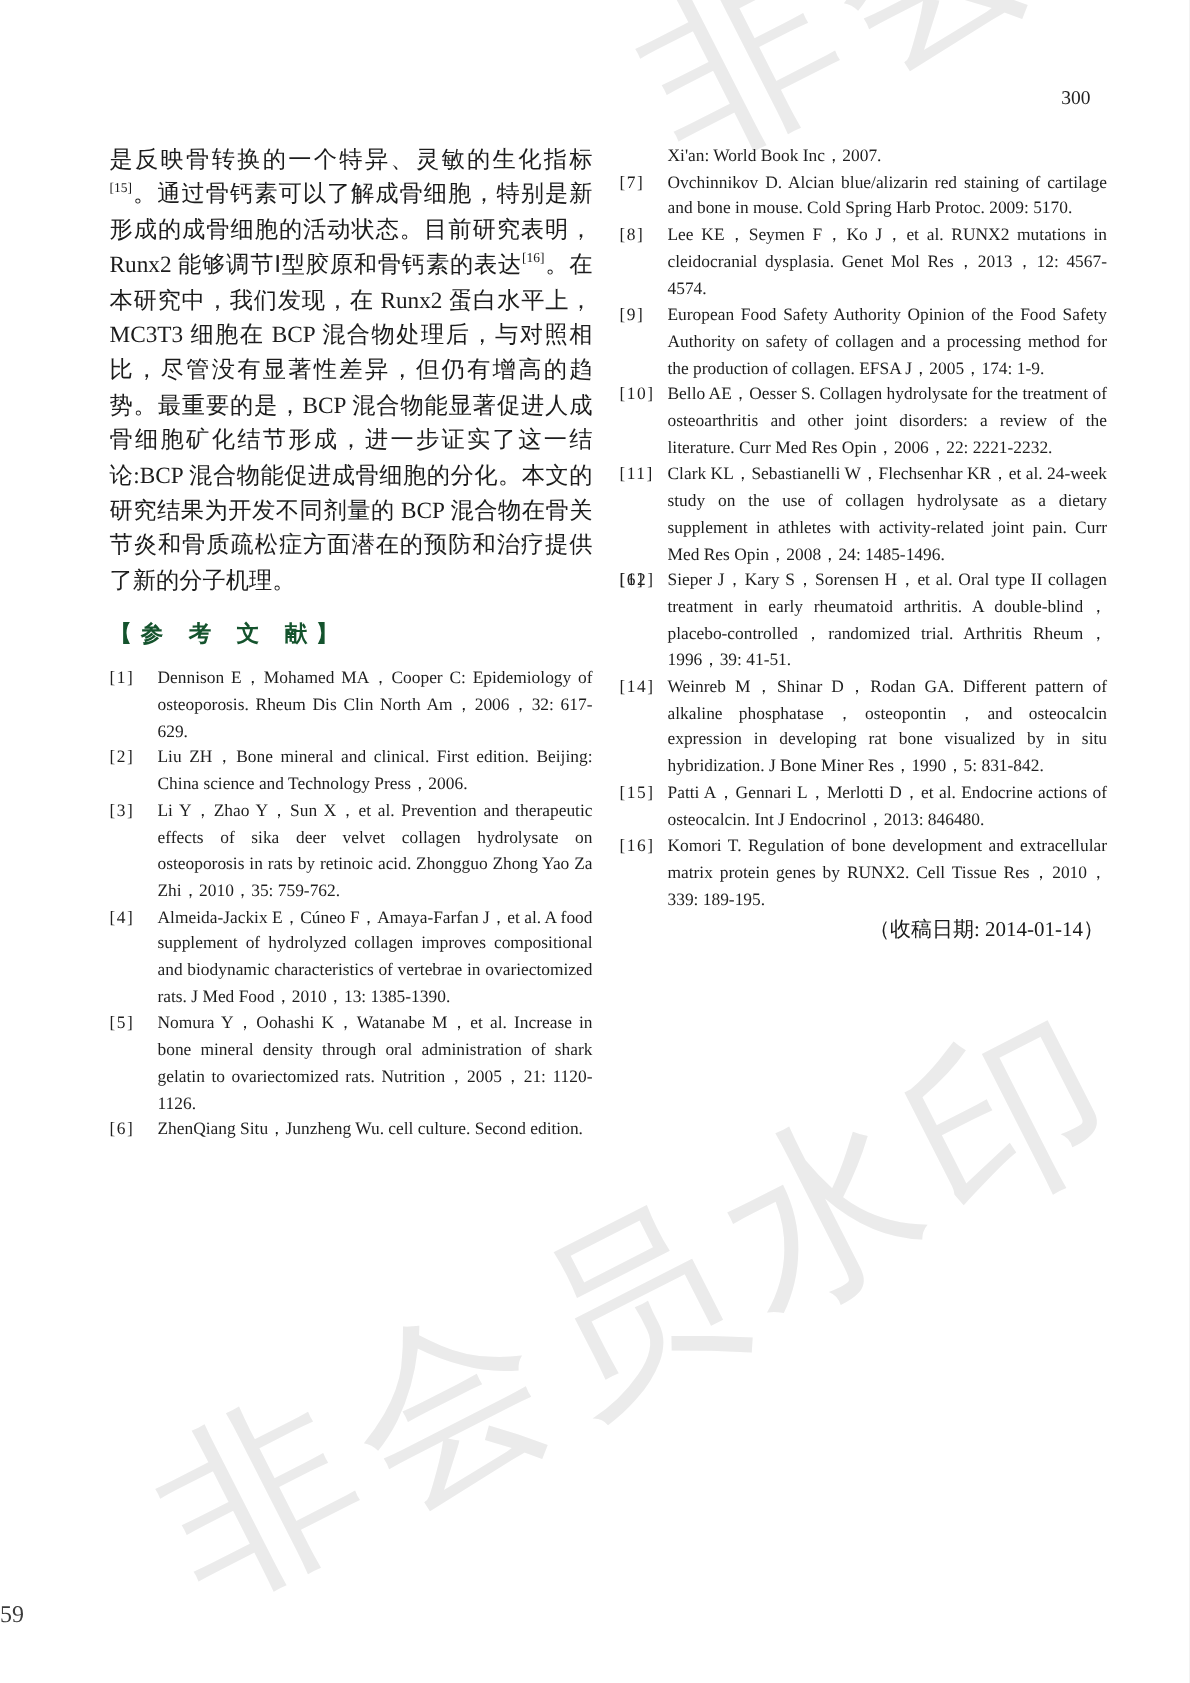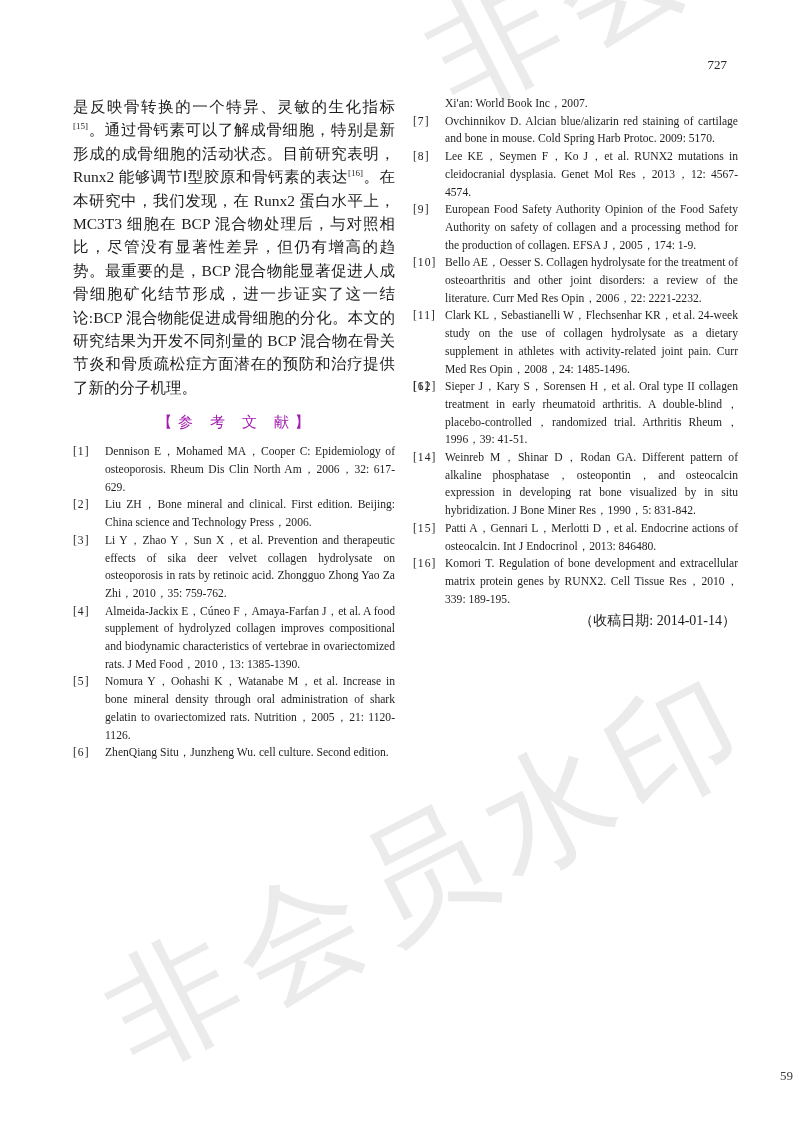--- a/index.html
+++ b/index.html
@@ -80,24 +80,23 @@
   }
   .body-text sup {
     font-size: 9px;
     line-height: 0;
     vertical-align: super;
   }
 
   .ref-heading {
     margin: 14px 0 11px 0;
     font-size: 15px;
-    font-weight: normal;
-    text-align: center;
+    font-weight: bold;
     letter-spacing: 1px;
-    color: #a21caf;
+    color: #14532d;
   }
 
   .ref-item {
     position: relative;
     padding-left: 32px;
     font-size: 11.6px;
     line-height: 17.7px;
     text-align: justify;
     color: #1e1e1e;
   }
@@ -122,34 +121,34 @@
     color: #1a1a1a;
   }
 
   
   .footer-pagenum {
     position: absolute;
     z-index: 1;
     left: 0;
     top: 1068px;
     width: 100%;
-    text-align: right;
-    font-size: 13px;
+    text-align: left;
+    font-size: 16px;
     color: #3c3c3c;
   }
 </style>
 </head>
 <body>
 
 <div class="page">
 
   <div class="watermark wm-main">非会员水印</div>
   <div class="watermark wm-top">非会员水印</div>
 
-  <div class="header-pagenum">727</div>
+  <div class="header-pagenum">300</div>
 
   <div class="col col-left">
     <p class="body-text" id="paragraph"><span>是反映骨转换的一个特异、灵敏的生化指标</span><sup>[15]</sup><span>。通过骨钙素可以了解成骨细胞，特别是新形成的成骨细胞的活动状态。目前研究表明，Runx2 能够调节Ⅰ型胶原和骨钙素的表达</span><sup>[16]</sup><span>。在本研究中，我们发现，在 Runx2 蛋白水平上，MC3T3 细胞在 BCP 混合物处理后，与对照相比，尽管没有显著性差异，但仍有增高的趋势。最重要的是，BCP 混合物能显著促进人成骨细胞矿化结节形成，进一步证实了这一结论:BCP 混合物能促进成骨细胞的分化。本文的研究结果为开发不同剂量的 BCP 混合物在骨关节炎和骨质疏松症方面潜在的预防和治疗提供了新的分子机理。</span></p>
     <div class="ref-heading">【 参　考　文　献 】</div>
     <div id="refs-left">
         <div class="ref-item"><span class="ref-marker">[1]</span><span>Dennison E，Mohamed MA，Cooper C: Epidemiology of osteoporosis. Rheum Dis Clin North Am，2006，32: 617-629.</span></div>
         <div class="ref-item"><span class="ref-marker">[2]</span><span>Liu ZH，Bone mineral and clinical. First edition. Beijing: China science and Technology Press，2006.</span></div>
         <div class="ref-item"><span class="ref-marker">[3]</span><span>Li Y，Zhao Y，Sun X，et al. Prevention and therapeutic effects of sika deer velvet collagen hydrolysate on osteoporosis in rats by retinoic acid. Zhongguo Zhong Yao Za Zhi，2010，35: 759-762.</span></div>
         <div class="ref-item"><span class="ref-marker">[4]</span><span>Almeida-Jackix E，Cúneo F，Amaya-Farfan J，et al. A food supplement of hydrolyzed collagen improves compositional and biodynamic characteristics of vertebrae in ovariectomized rats. J Med Food，2010，13: 1385-1390.</span></div>
         <div class="ref-item"><span class="ref-marker">[5]</span><span>Nomura Y，Oohashi K，Watanabe M，et al. Increase in bone mineral density through oral administration of shark gelatin to ovariectomized rats. Nutrition，2005，21: 1120-1126.</span></div>

